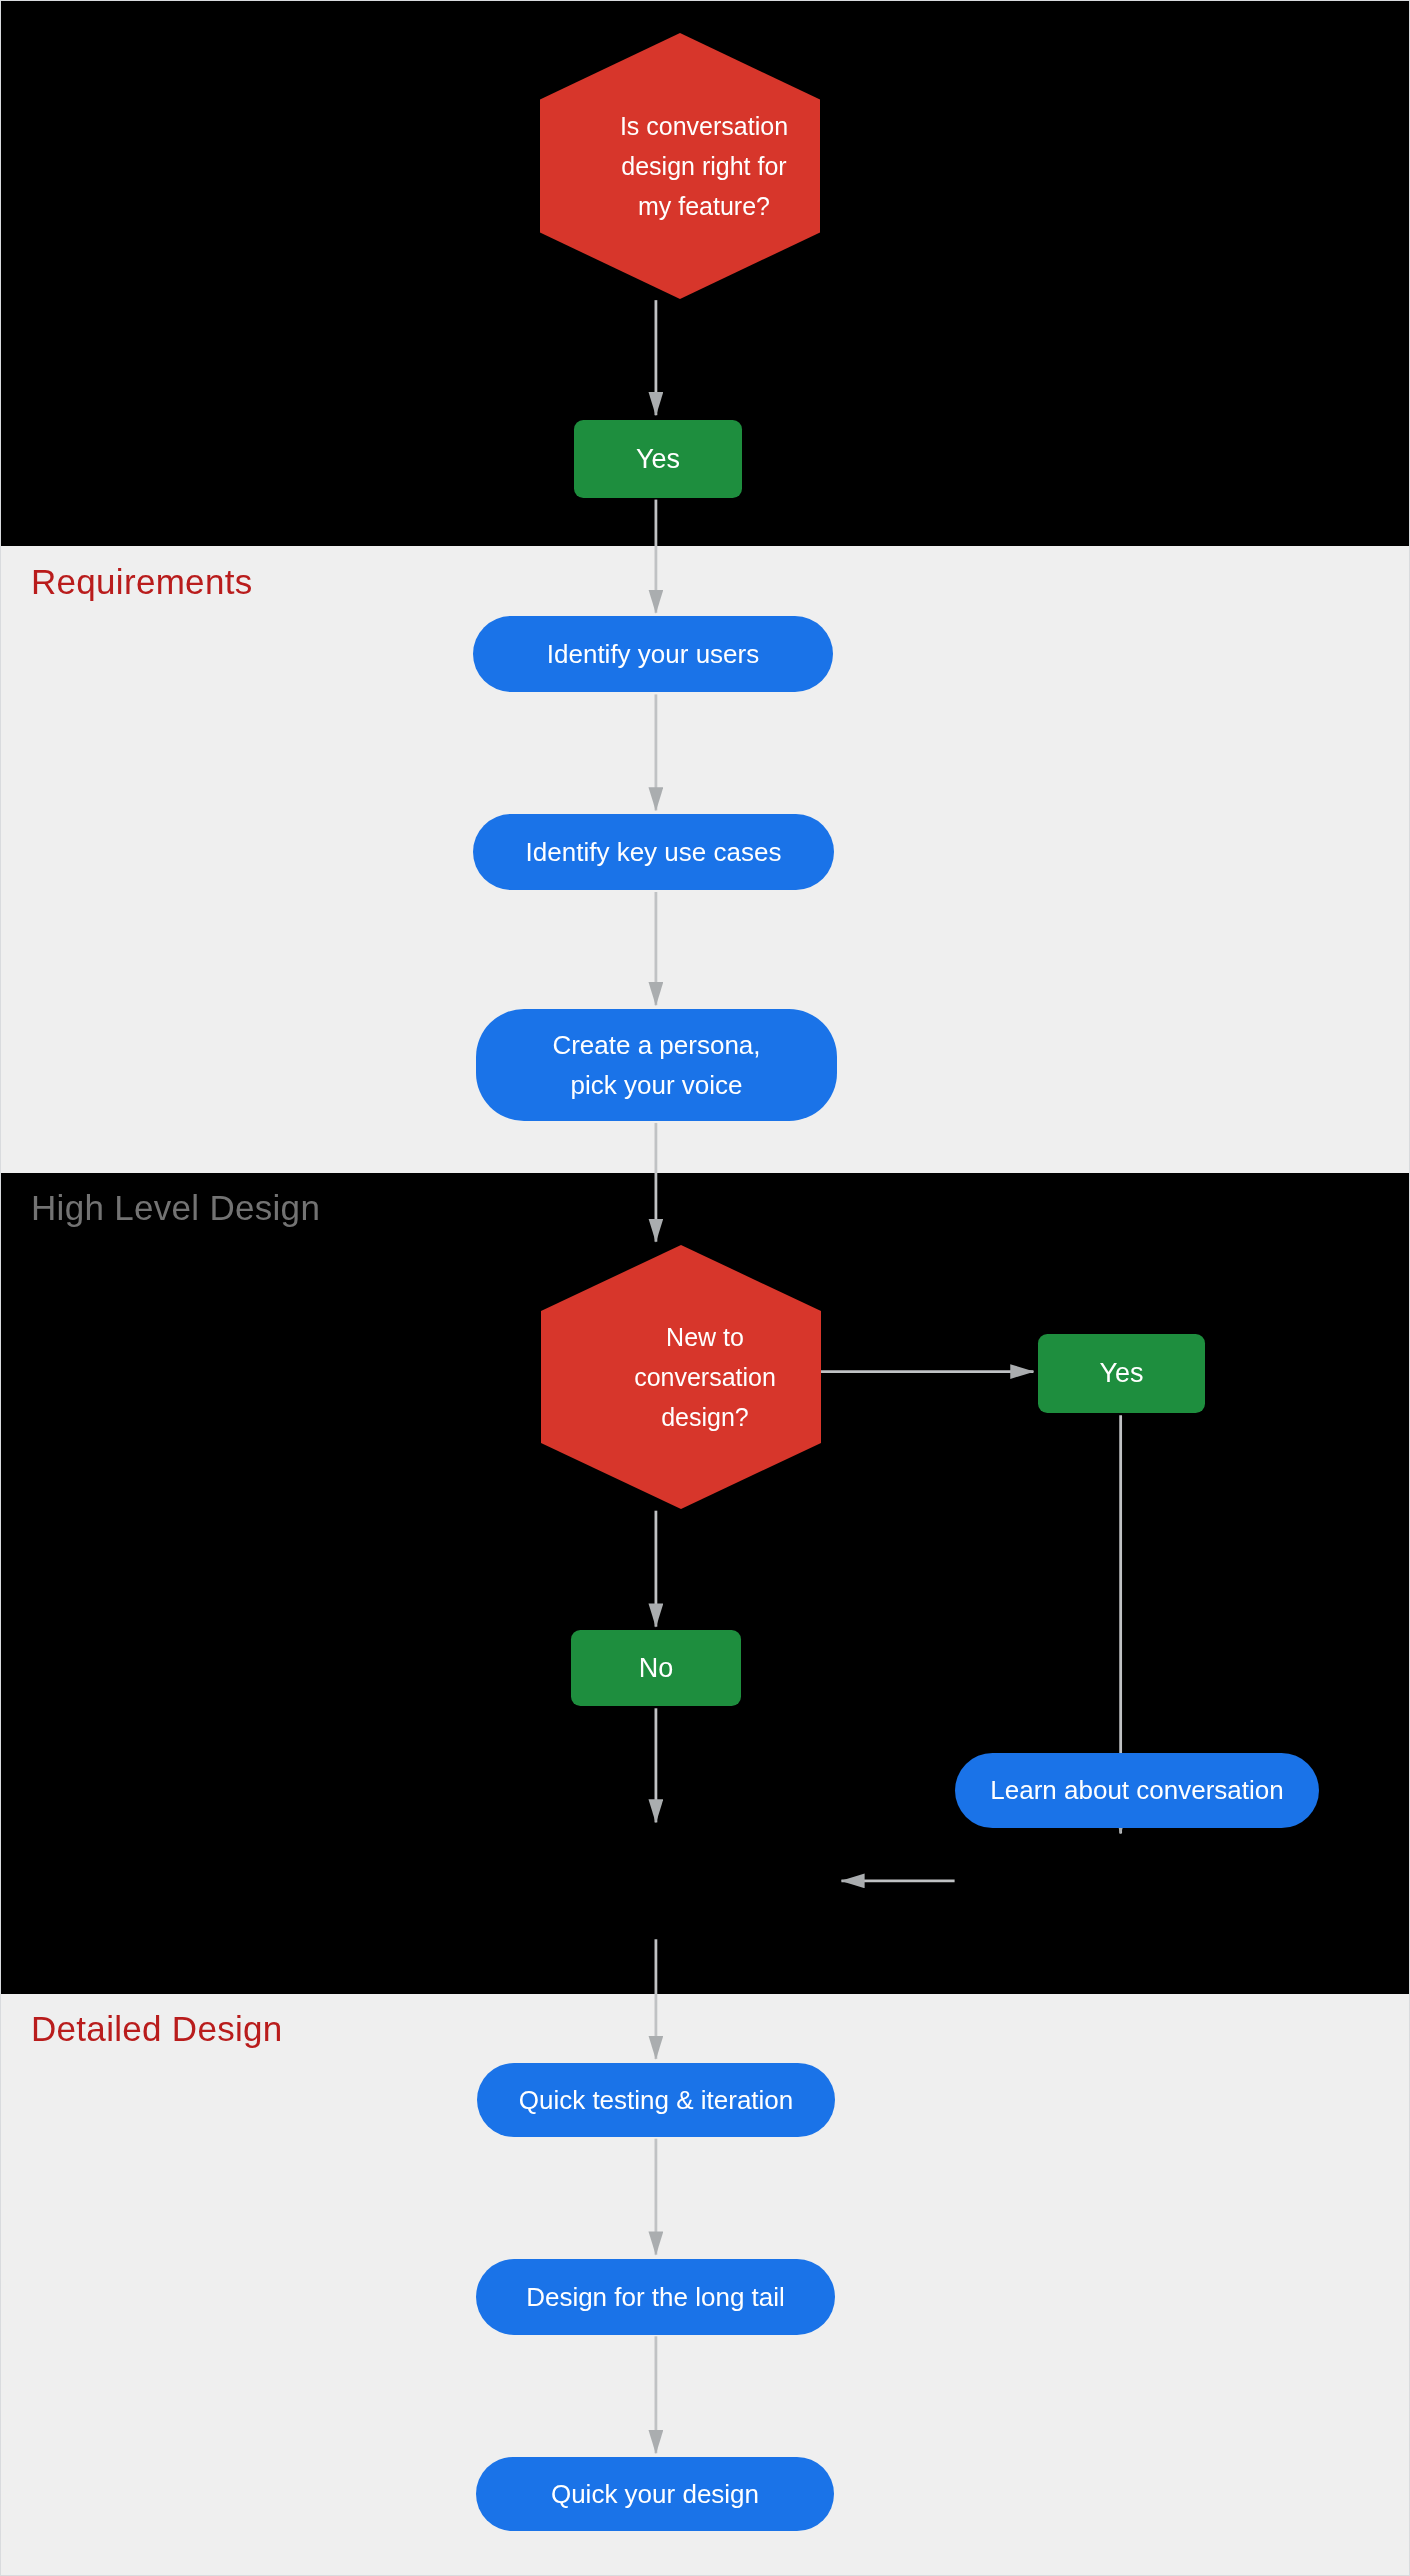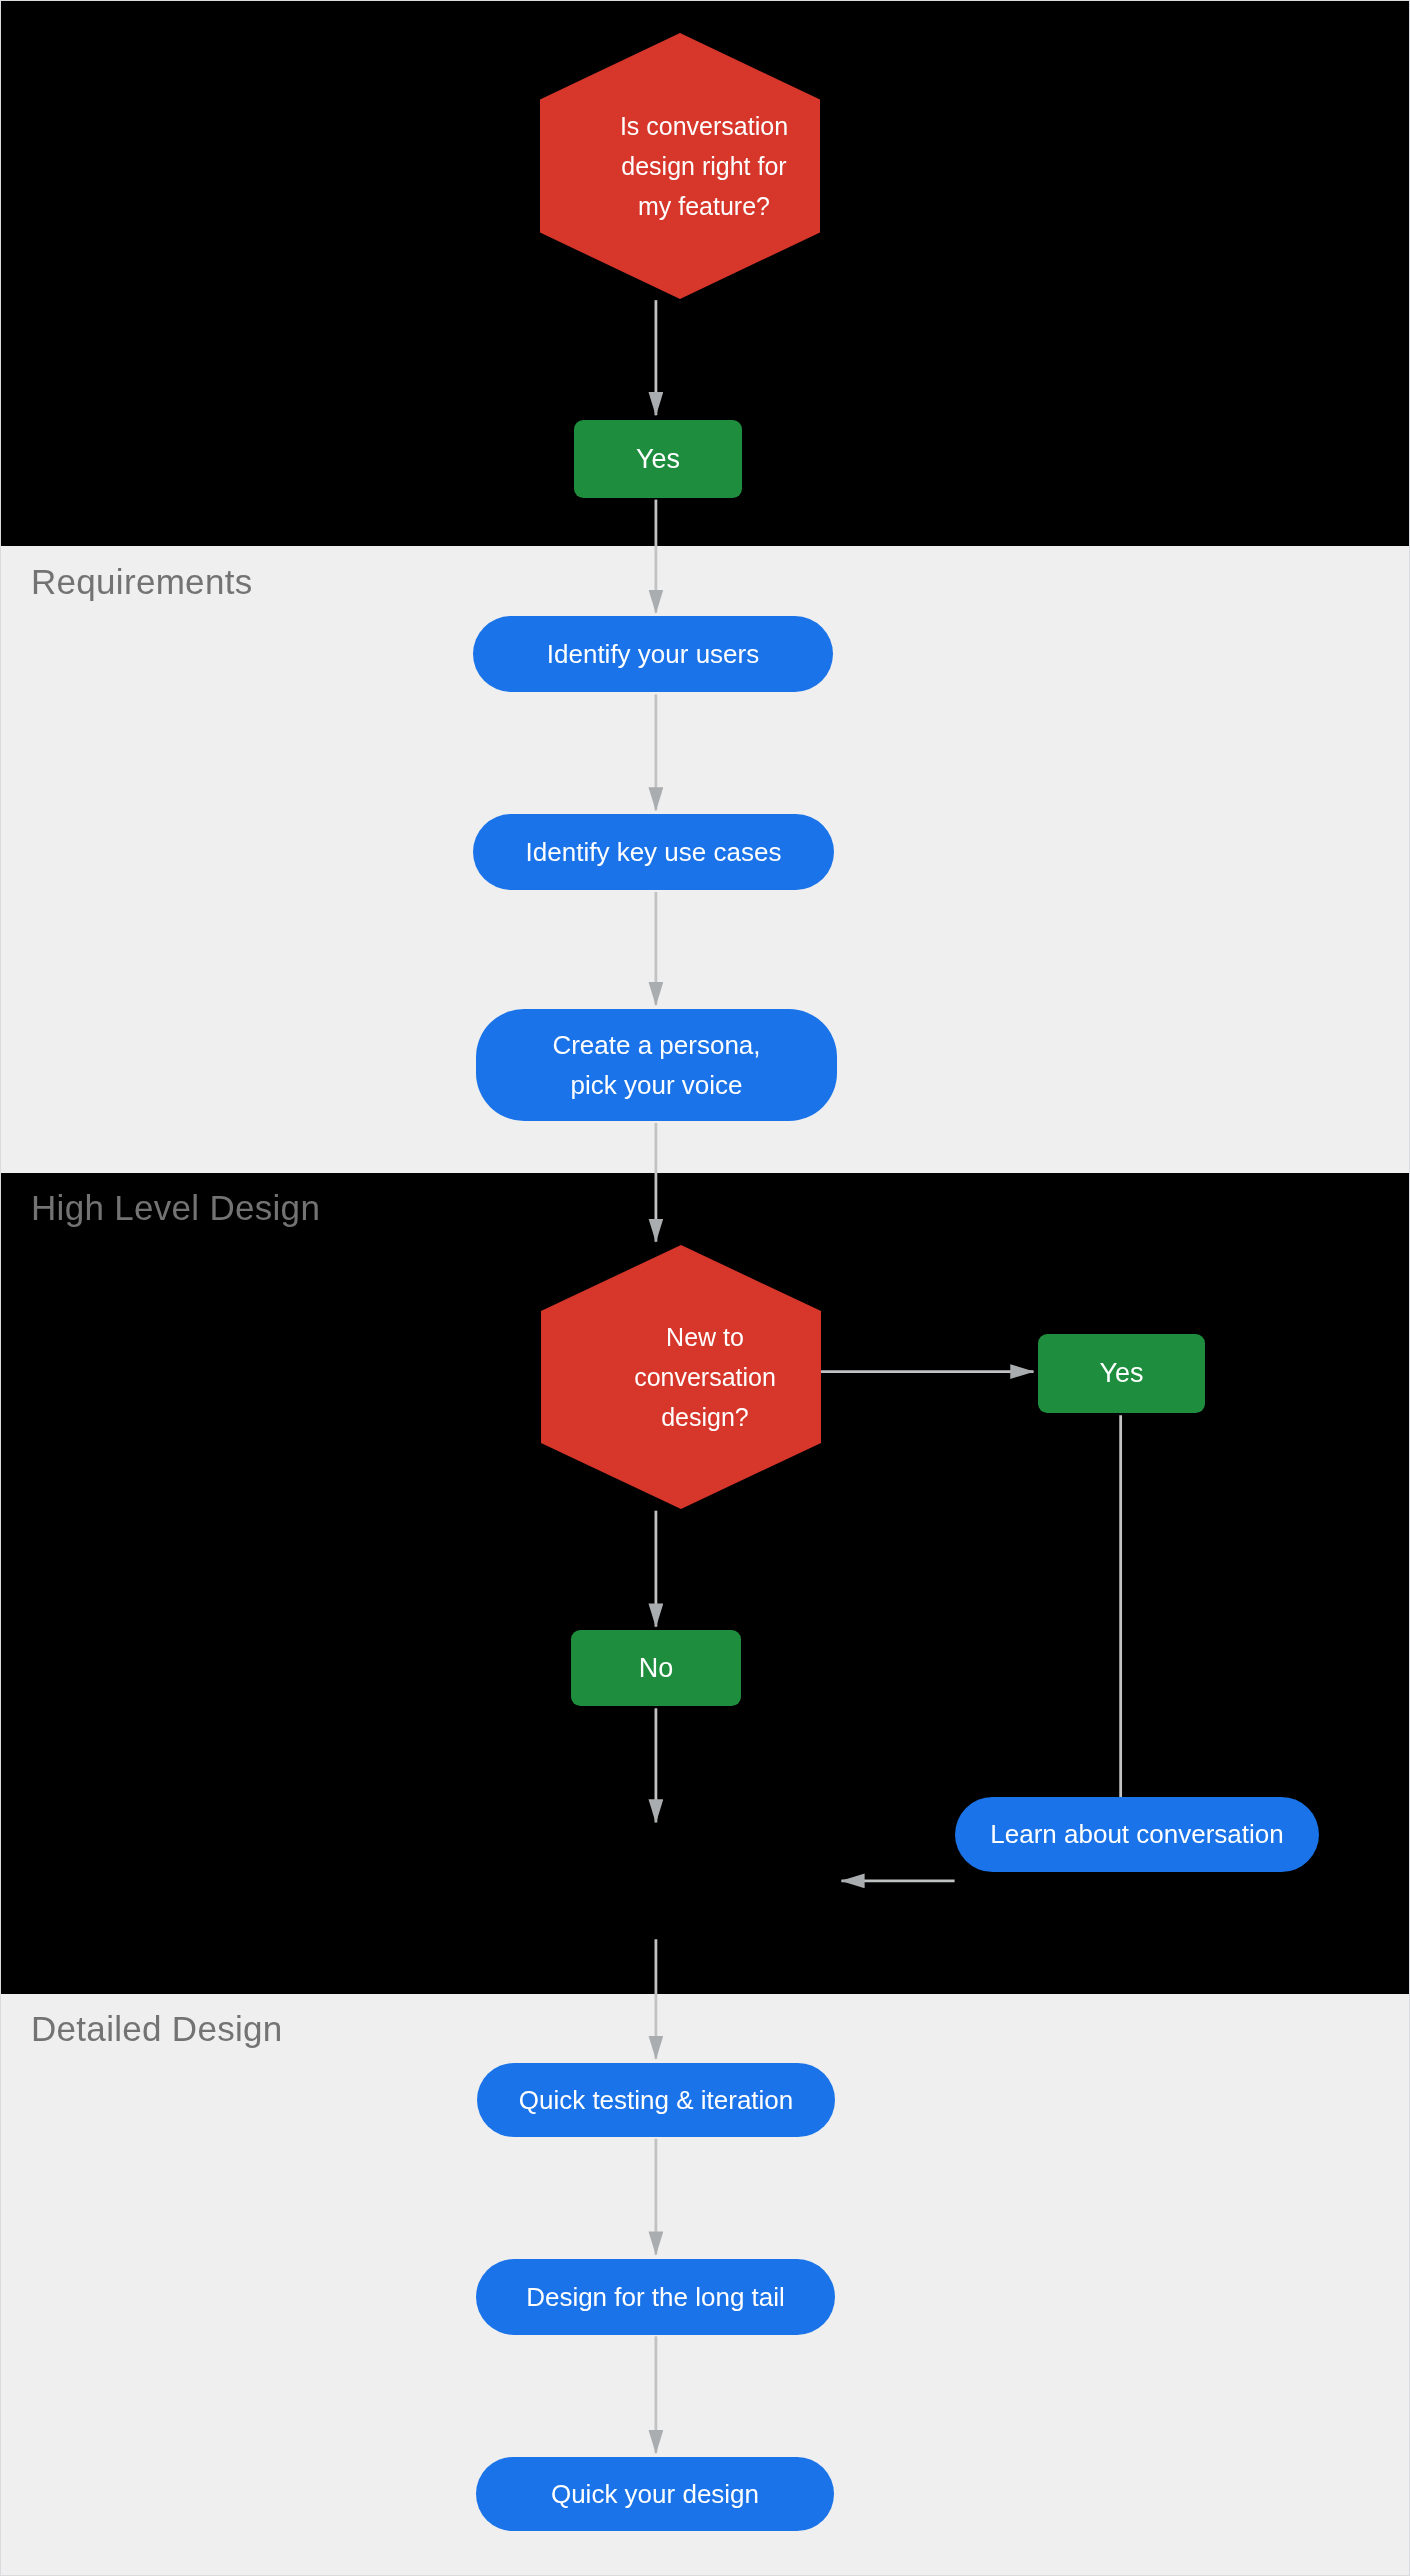--- a/index.html
+++ b/index.html
@@ -18,21 +18,21 @@
   #sec-start { top:0;    height:545px; }
   #sec-req   { top:545px;  height:627px; }
   #sec-hld   { top:1172px; height:821px; }
   #sec-dd    { top:1993px; height:583px; }
 
   .section-label {
     position:absolute; left:30px;
     font-size:35px; line-height:1.2;
     letter-spacing:0.3px;
   }
-  .section-label.on-light { color:#737373; }
+  .section-label.on-light { color:#b91c1c; }
   .section-label.on-dark  { color:#737373; }
 
   svg.connectors { position:absolute; left:0; top:0; pointer-events:none; }
   .connectors line { stroke:#c0c2c4; stroke-width:3; }
 
   .node {
     position:absolute;
     display:flex; align-items:center; justify-content:center;
     text-align:center; color:#ffffff;
     white-space:pre-line;
@@ -57,21 +57,21 @@
   
   #q-feature   { left:539px;  top:32px;   width:232px; height:266px; }
   #yes-start   { left:573px;  top:419px;  width:168px; height:78px;  }
   #identify-users     { left:472px; top:615px;  width:360px; height:76px;  }
   #identify-use-cases { left:472px; top:813px;  width:361px; height:76px;  }
   #create-persona     { left:475px; top:1008px; width:361px; height:112px; }
   #q-new       { left:540px;  top:1244px; width:232px; height:264px; }
   #yes-new     { left:1037px; top:1333px; width:167px; height:79px;  }
   #no-new      { left:570px;  top:1629px; width:170px; height:76px;  }
   #sample-dialogs     { left:473px;  top:1825px; width:360px; height:111px; }
-  #learn-conversation { left:954px; top:1796px; width:364px; height:75px;  }
+  #learn-conversation { left:954px; top:1752px; width:364px; height:75px;  }
   #quick-testing      { left:476px;  top:2062px; width:358px; height:74px;  }
   #design-long-tail   { left:475px;  top:2258px; width:359px; height:76px;  }
   #scale-design       { left:475px;  top:2456px; width:358px; height:74px;  }
 
   #label-req { top:560px;  }
   #label-hld { top:1186px; }
   #label-dd  { top:2007px; }
 </style>
 </head>
 <body>

